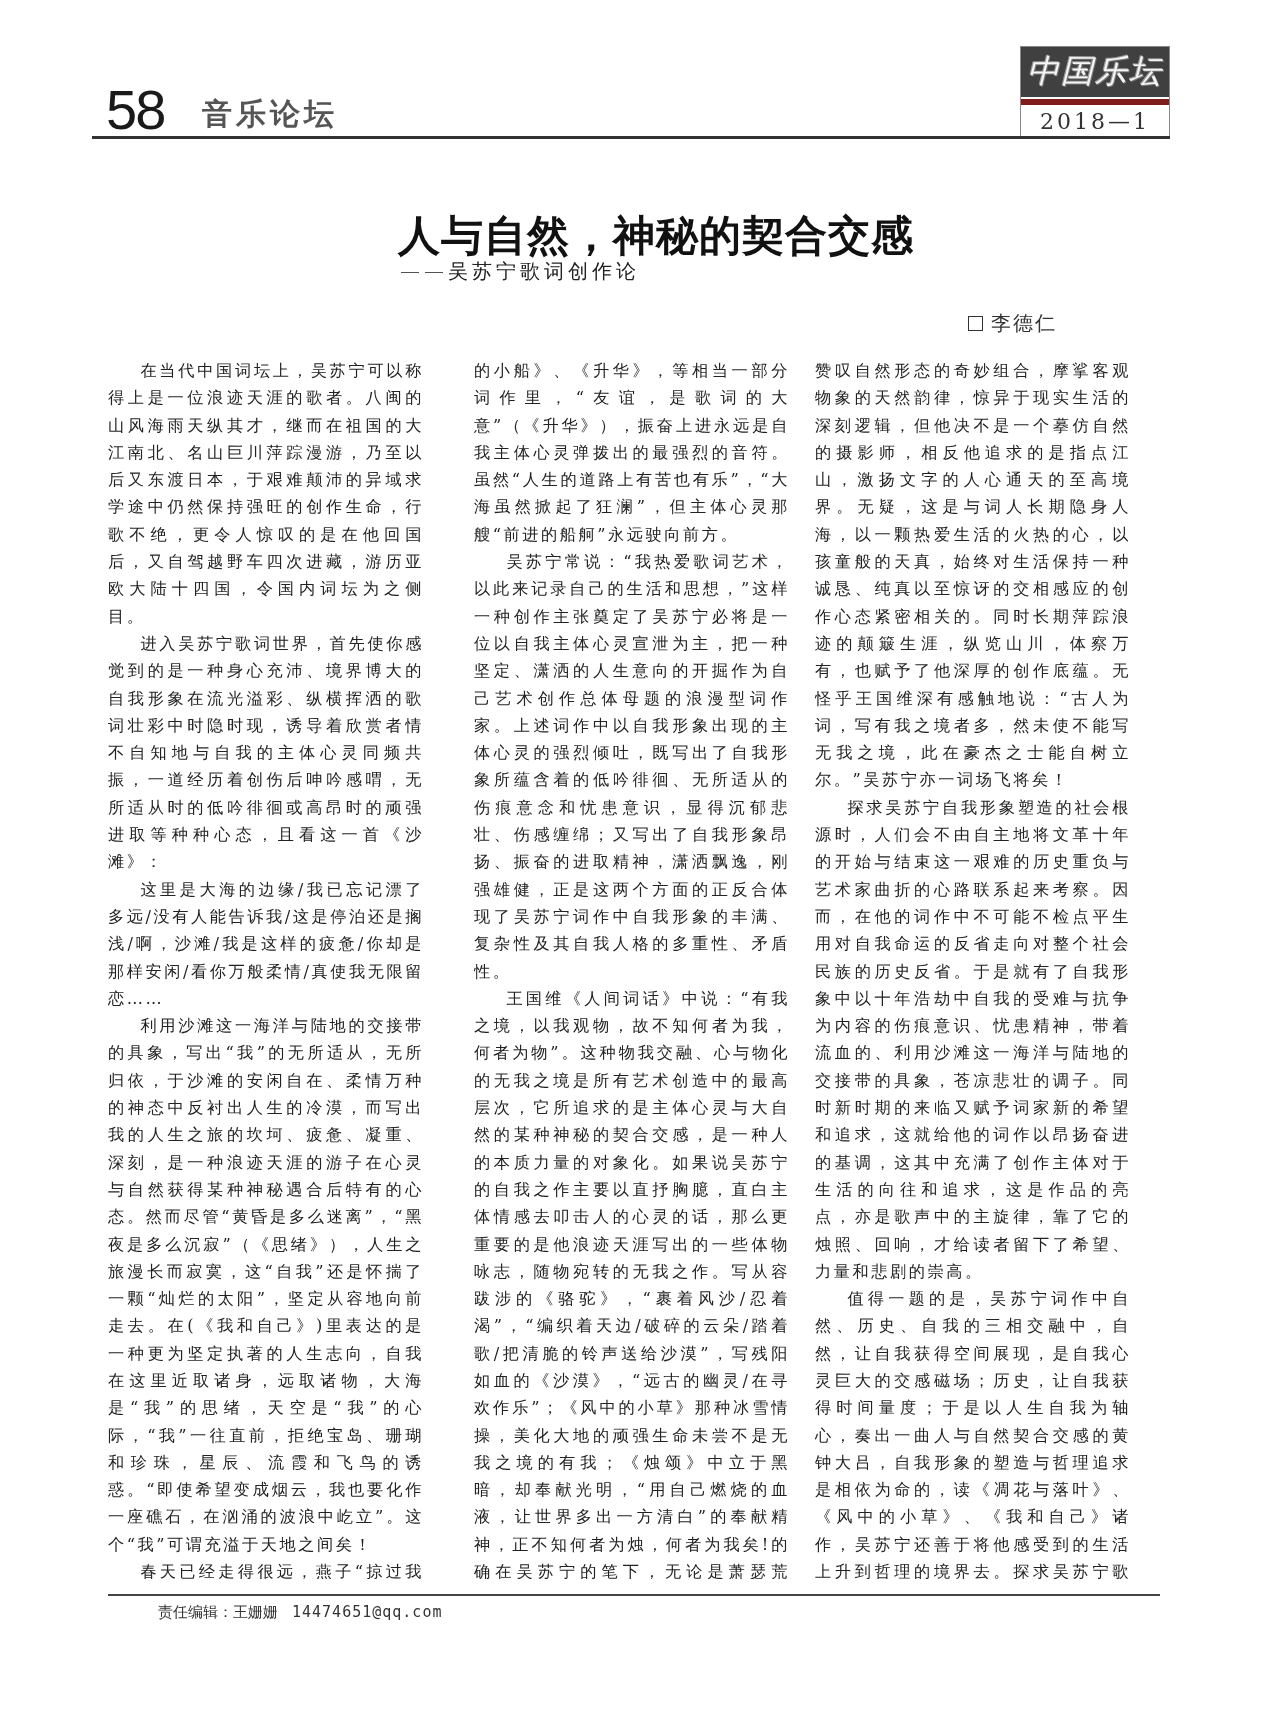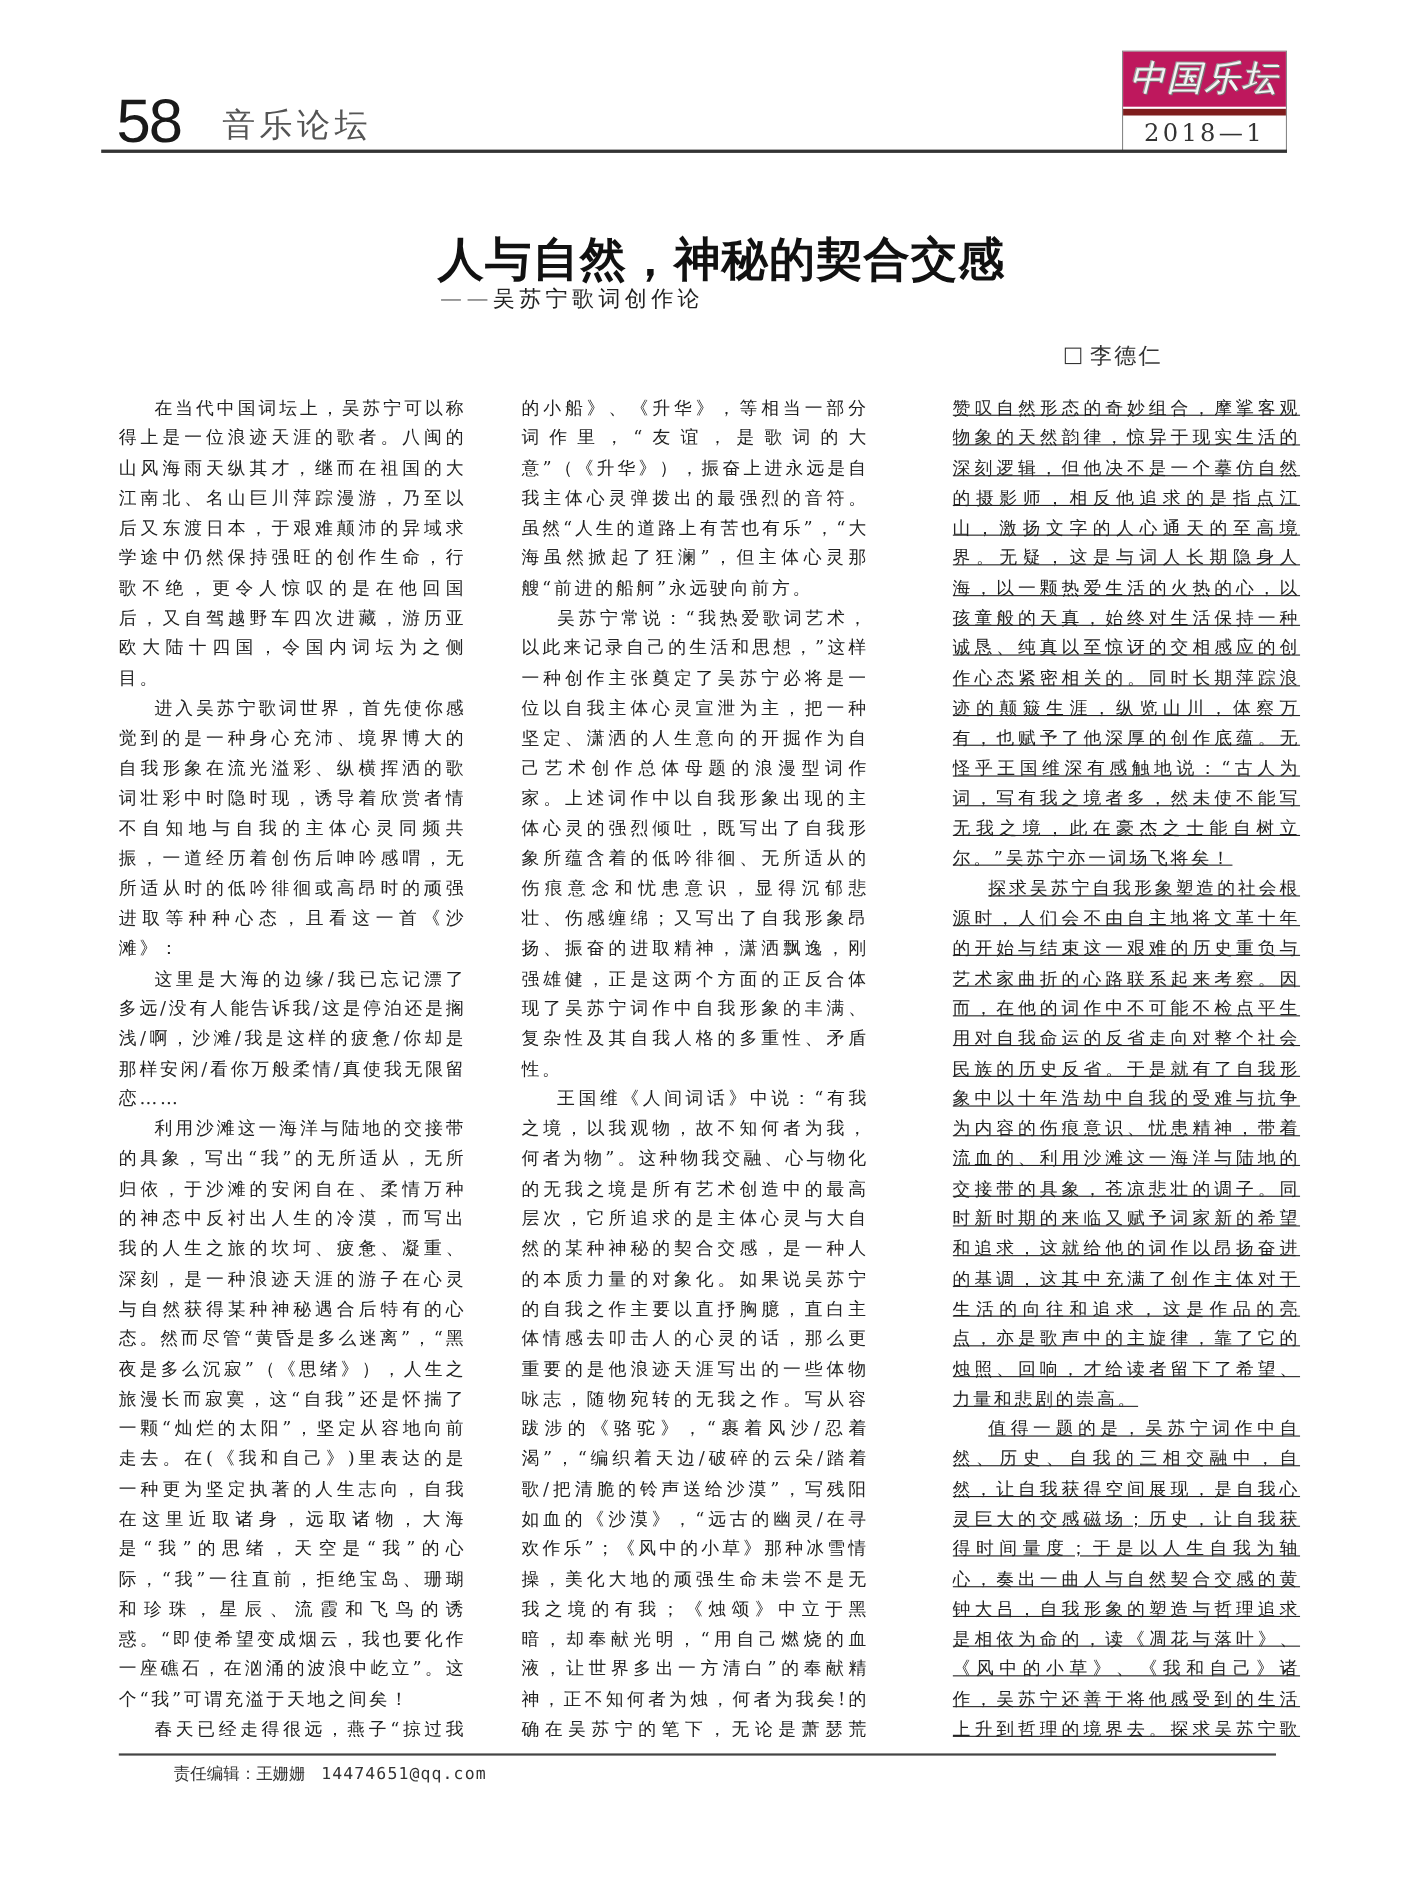--- a/index.html
+++ b/index.html
@@ -2,23 +2,23 @@
 <html><head>
   <meta charset="utf-8">
   <style>
     html, body { margin: 0; padding: 0; background: #ffffff; }
     body { width: 1280px; height: 1725px; position: relative; overflow: hidden;
            font-family: "DejaVu Serif", "Liberation Serif", serif; color: #1a1a1a; }
     .header { position: absolute; left: 92px; top: 60px; width: 1078px; height: 80px; }
     .page-num { position: absolute; left: 14px; top: 22px; font-family: "Liberation Sans", "DejaVu Sans", sans-serif;
                 font-size: 56px; line-height: 56px; color: #1a1a1a; letter-spacing: -2px; }
     .section-name { position: absolute; left: 110px; top: 34px; font-size: 30px; color: #555; letter-spacing: 4px;
-                    font-family: "DejaVu Sans", sans-serif; font-weight: 400; }
+                    font-family: "DejaVu Sans", sans-serif; font-weight: 700; }
     .masthead { position: absolute; right: 0; top: -14px; width: 148px; border: 1px solid #888; background: #fff; }
-    .masthead-logo { height: 50px; background: #be185d; display: flex; align-items: center; justify-content: center;
+    .masthead-logo { height: 50px; background: #404040; display: flex; align-items: center; justify-content: center;
                      font-size: 32px; color: #f4f4f4; letter-spacing: 2px; font-style: italic;
                      text-shadow: 1px 1px 0 #777, -1px -1px 0 #999; border-bottom: 2px solid #fff; }
     .masthead-issue { height: 32px; display: flex; align-items: center; justify-content: center; font-size: 22px;
                       letter-spacing: 3px; color: #333; border-top: 6px solid #7f1d1d; }
     .header-rule { position: absolute; left: 92px; top: 136px; width: 1078px; height: 3px; background: #333; }
 
     .title { position: absolute; left: 0; width: 1280px; top: 192px; text-align: center;
              font-size: 42px; font-weight: bold; letter-spacing: 1px; color: #111;
              font-family: "DejaVu Serif", serif; }
     .subtitle { position: absolute; left: 400px; top: 258px; font-size: 20px; color: #222; letter-spacing: 4px;
@@ -28,21 +28,21 @@
     .author-box { display: inline-block; width: 13px; height: 13px; border: 1.5px solid #333; margin-right: 8px;
                   vertical-align: -1px; }
 
     .columns { position: absolute; top: 357px; left: 108px; width: 1052px; height: 1222px; }
     .col { position: absolute; top: 0; width: 316px; height: 1222px; overflow: hidden;
            font-size: 16.2px; line-height: 27.3px; letter-spacing: 2.55px; text-align: justify; color: #222; }
     .col p { margin: 0; text-indent: 2em; }
     .col p.cont { text-indent: 0; }
     .col-1 { left: 0; }
     .col-2 { left: 366px; }
-    .col-3 { left: 758px; text-decoration: underline; }
+    .col-3 { left: 707px; }
 
     .footer-rule { position: absolute; left: 108px; top: 1594px; width: 1052px; height: 2px; background: #444; }
     .editor-line { position: absolute; left: 158px; top: 1603px; font-size: 15px; color: #333;
                    font-family: "DejaVu Sans", sans-serif; }
     .editor-email { font-family: "DejaVu Sans Mono", "Liberation Mono", monospace; margin-left: 14px; letter-spacing: 1px; }
   </style>
 </head>
 <body>
 
 <div class="header">

